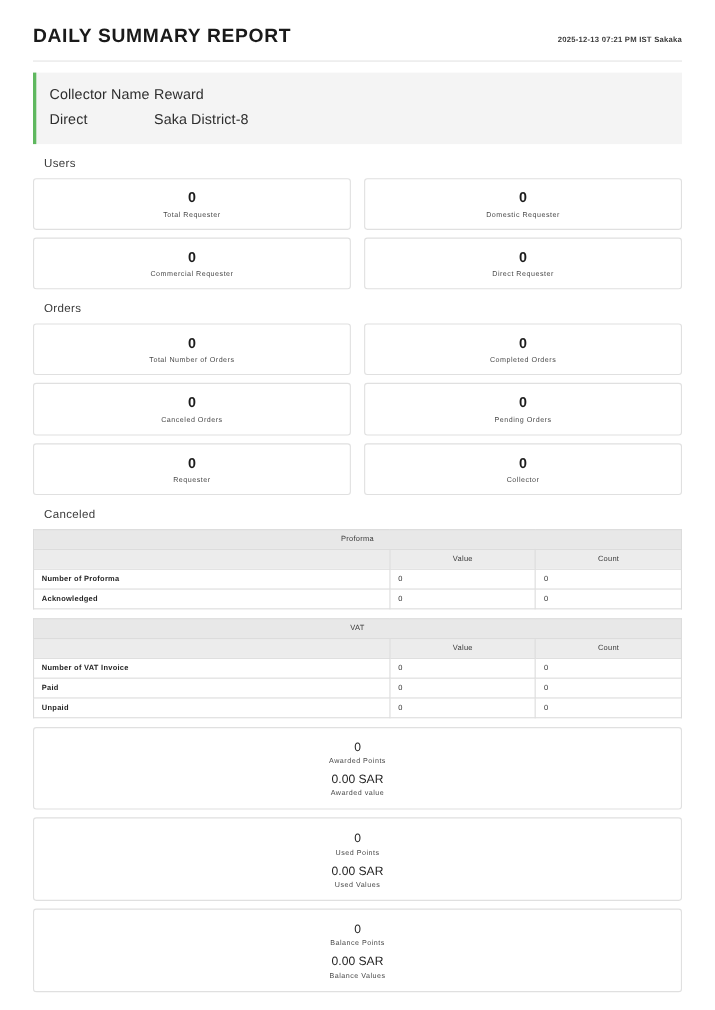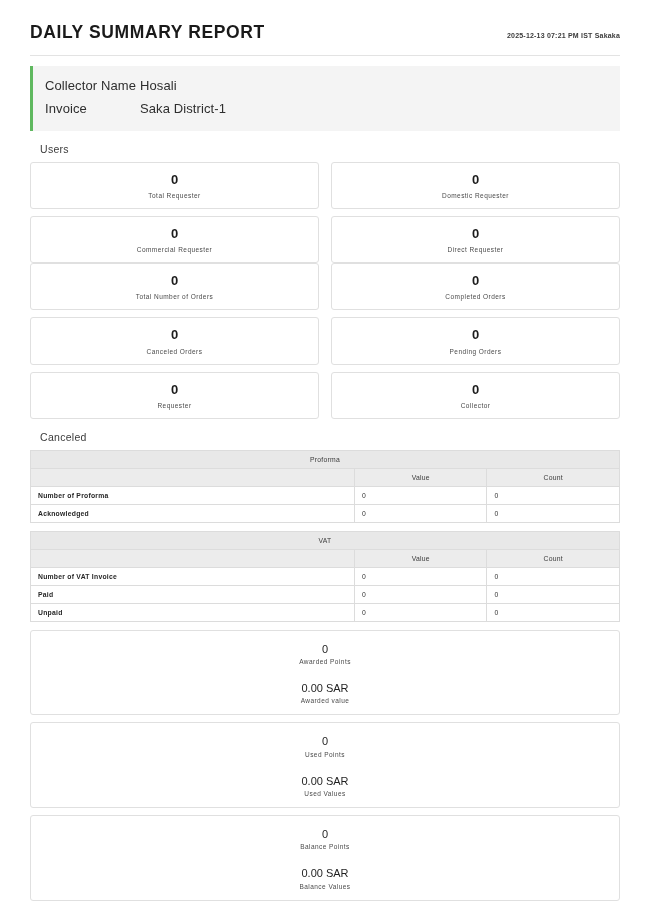--- a/index.html
+++ b/index.html
@@ -163,21 +163,21 @@
   }
   .reward-points-label {
     font-size: 6.5px;
     color: #4a4a4a;
     letter-spacing: 0.45px;
     margin-top: 2px;
   }
   .reward-amount {
     font-size: 11px;
     color: #1f1f1f;
-    margin-top: 16px;
+    margin-top: 6px;
     line-height: 1.3;
   }
   .reward-amount-label {
     font-size: 6.5px;
     color: #4a4a4a;
     letter-spacing: 0.45px;
     margin-top: 2px;
   }
 </style>
 </head>
@@ -186,25 +186,25 @@
 <div class="page">
 
   <div class="report-header">
     <div class="report-title">DAILY SUMMARY REPORT</div>
     <div class="report-timestamp">2025-12-13 07:21 PM IST Sakaka</div>
   </div>
 
   <div class="info-panel">
     <div class="info-row">
       <div class="info-label">Collector Name</div>
-      <div class="info-value">Hosali</div>
+      <div class="info-value">Reward</div>
     </div>
     <div class="info-row">
-      <div class="info-label">Invoice</div>
-      <div class="info-value">Saka District-1</div>
+      <div class="info-label">Direct</div>
+      <div class="info-value">Saka District-8</div>
     </div>
   </div>
 
   <div class="section-title">Users</div>
   <div class="card-grid">
     <div class="stat-card">
       <div class="stat-value">0</div>
       <div class="stat-label">Total Requester</div>
     </div>
     <div class="stat-card">
@@ -214,20 +214,21 @@
     <div class="stat-card">
       <div class="stat-value">0</div>
       <div class="stat-label">Commercial Requester</div>
     </div>
     <div class="stat-card">
       <div class="stat-value">0</div>
       <div class="stat-label">Direct Requester</div>
     </div>
   </div>
 
+  <div class="section-title">Orders</div>
   <div class="card-grid">
     <div class="stat-card">
       <div class="stat-value">0</div>
       <div class="stat-label">Total Number of Orders</div>
     </div>
     <div class="stat-card">
       <div class="stat-value">0</div>
       <div class="stat-label">Completed Orders</div>
     </div>
     <div class="stat-card">

